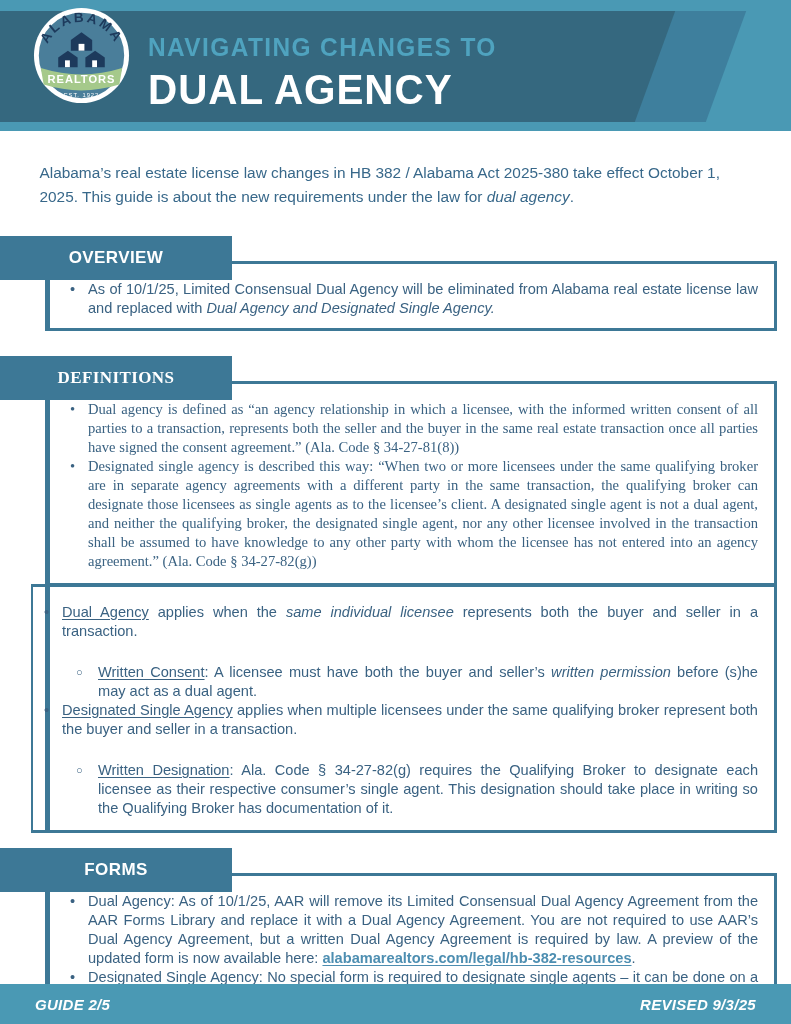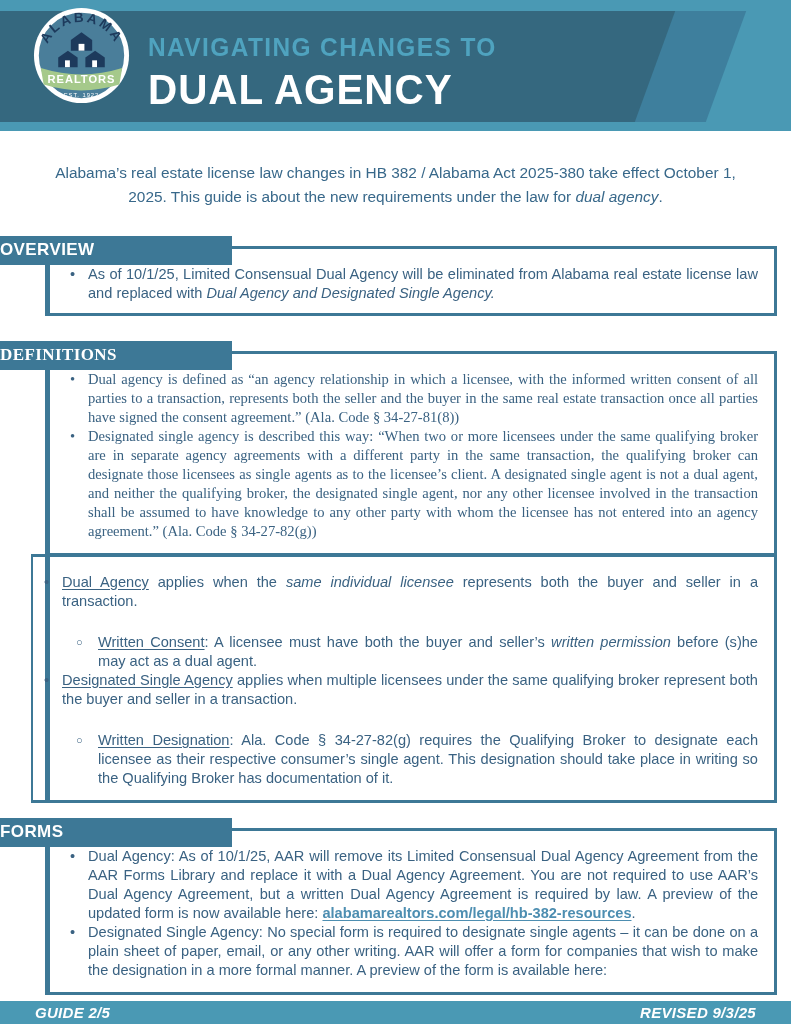--- a/index.html
+++ b/index.html
@@ -22,47 +22,47 @@
   .band{position:absolute;left:0;right:0;top:11px;bottom:9px;background:var(--band);overflow:hidden;}
   .stripe{position:absolute;top:-10px;bottom:-10px;}
   .stripe.mid{left:655px;width:72px;background:var(--band-mid);transform:skewX(-20deg);}
   .stripe.light{left:726px;width:300px;background:var(--teal);transform:skewX(-20deg);}
   .logo{position:absolute;left:33px;top:7px;width:97px;height:97px;}
   .titles{position:absolute;left:148px;top:32px;}
   .eyebrow{color:#4fa3bf;font-size:26px;font-weight:700;letter-spacing:1.5px;transform:scaleX(.94);transform-origin:left;}
   .main-title{color:#ffffff;font-size:43px;font-weight:800;letter-spacing:1px;margin-top:2px;transform:scaleX(.94);transform-origin:left;}
 
   
-  .intro{width:712px;margin:30px auto 0;text-align:center;color:#38688a;font-size:15.4px;line-height:1.55;}
+  .intro{width:712px;margin:30px auto 0;text-align:left;color:#38688a;font-size:15.4px;line-height:1.55;}
 
   
   .sec{margin-top:22px;}
-  .sec .tab{position:relative;z-index:2;width:232px;height:29px;background:var(--accent);color:#fff;
-    display:flex;align-items:center;justify-content:flex-start;font-size:17px;font-weight:700;letter-spacing:.4px;}
+  .sec .tab{position:relative;z-index:2;width:232px;height:44px;background:var(--accent);color:#fff;
+    display:flex;align-items:center;justify-content:center;font-size:17px;font-weight:700;letter-spacing:.4px;}
   .sec .box{position:relative;margin:-19px 14px 0 45px;border:3px solid var(--accent);border-left-width:5px;
     background:#fff;padding:16px 16px 12px 12px;}
   .sec.rules .box{margin-left:31px;border-left-width:2px;padding-left:3px;}
   .sec.rules .box::before{content:"";position:absolute;left:12px;top:-3px;bottom:-3px;width:5px;background:var(--accent);}
   .bullets{list-style:none;}
   .bullets li{position:relative;color:var(--ink);font-size:14.6px;line-height:19px;text-align:justify;}
   .bullets li.lvl1{padding-left:26px;}
   .bullets li.lvl1::before{content:"•";position:absolute;left:8px;top:0;}
   .bullets li.lvl2{padding-left:62px;margin-top:22px;}
   .bullets li.lvl2::before{content:"○";position:absolute;left:40px;top:0;font-size:11px;}
   .it{font-style:italic;}
   .ul{text-decoration:underline;text-underline-offset:2px;}
   .lnk{color:var(--link);font-weight:700;text-decoration:underline;text-underline-offset:2px;cursor:pointer;}
 
   
   .sec.overview{margin-top:27px;}
   .sec.definitions{margin-top:25px;font-family:Liberation Serif, serif;}
   .sec.rules{margin-top:17px;}
   .sec.forms{margin-top:15px;}
   .sec.overview .box{padding-bottom:10px;}
-  .footbar{position:absolute;left:0;right:0;bottom:0;height:23px;background:var(--teal);color:#fff;
+  .footbar{position:absolute;left:0;right:0;bottom:0;height:40px;background:var(--teal);color:#fff;
     display:flex;align-items:center;justify-content:space-between;padding:0 35px;
     font-style:italic;font-weight:700;font-size:15px;letter-spacing:.3px;}
 
   
   .logo text{font-family:"Liberation Sans","DejaVu Sans",sans-serif;}
 </style>
 </head>
 <body>
 
 <div class="page">

